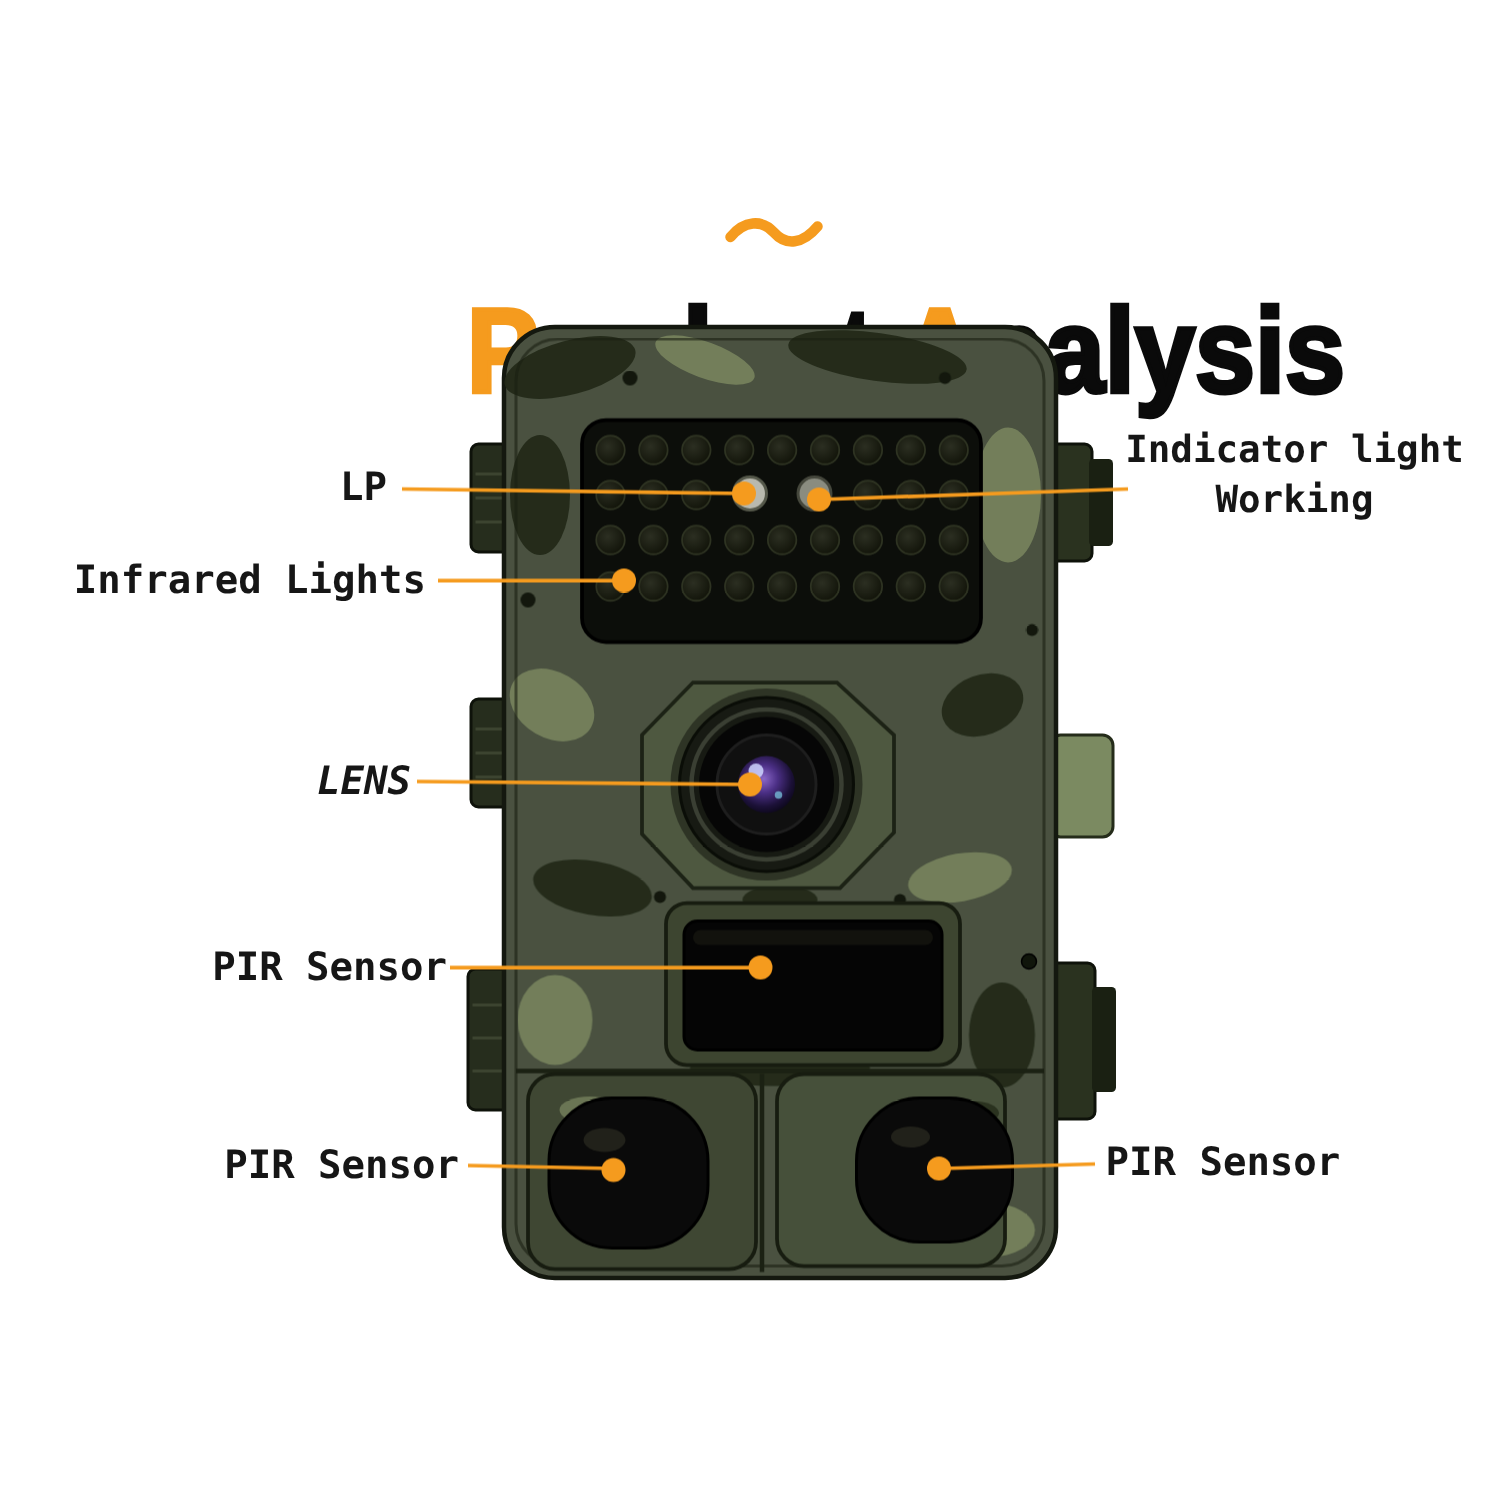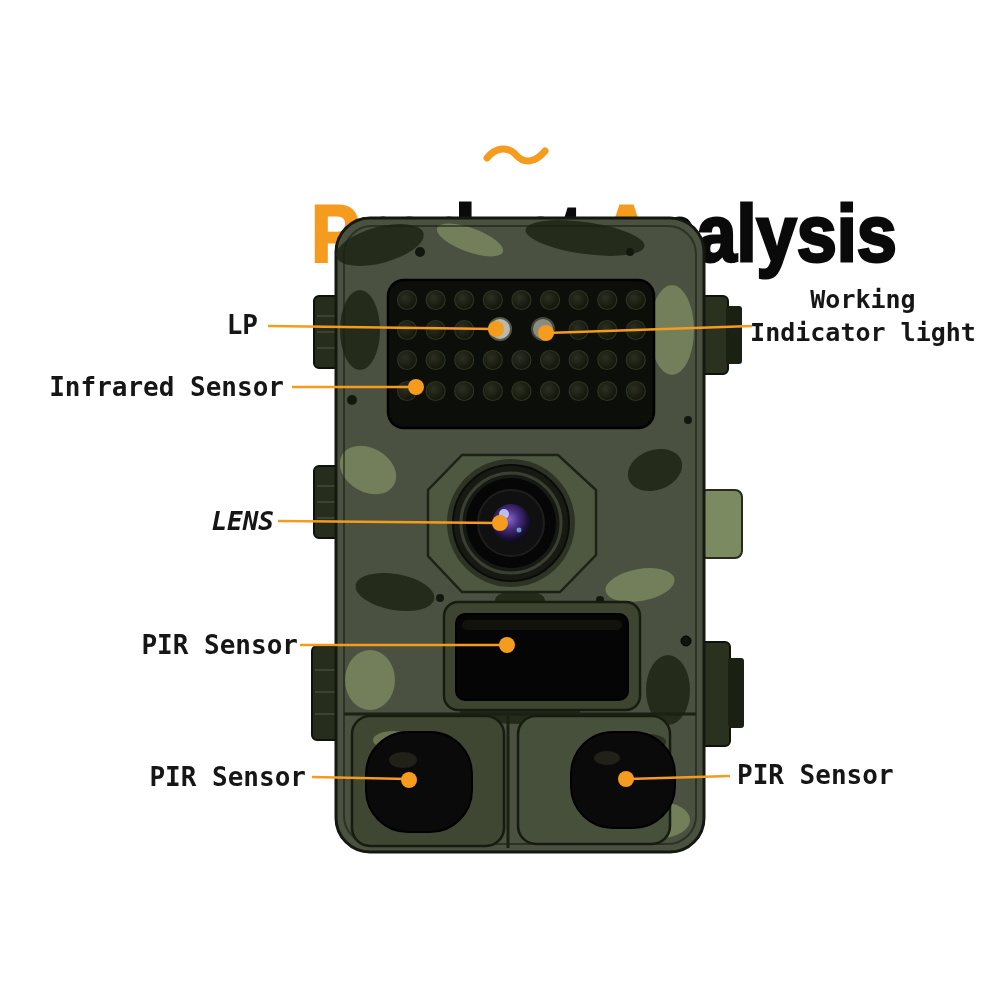--- a/index.html
+++ b/index.html
@@ -193,25 +193,25 @@
       <circle cx="500" cy="523" r="8"></circle>
       <circle cx="507" cy="645" r="8"></circle>
       <circle cx="409" cy="780" r="8"></circle>
       <circle cx="626" cy="779" r="8"></circle>
     </g>
   </svg>
 
   <div class="callout" style="right:742px;top:310px;">LP</div>
 
   <div class="callout small" style="left:750px;top:284px;width:226px;">
+    <div>Indicator light</div>
     <div>Working</div>
-    <div>Indicator light</div>
   </div>
 
-  <div class="callout" style="right:716px;top:372px;">Infrared Sensor</div>
+  <div class="callout" style="right:716px;top:372px;">Infrared Lights</div>
 
   <div class="callout" style="right:726px;top:506px;font-style:italic;">LENS</div>
 
   <div class="callout" style="right:702px;top:630px;">PIR Sensor</div>
 
   <div class="callout" style="right:694px;top:762px;">PIR Sensor</div>
 
   <div class="callout" style="left:737px;top:760px;">PIR Sensor</div>
 
 </div>

